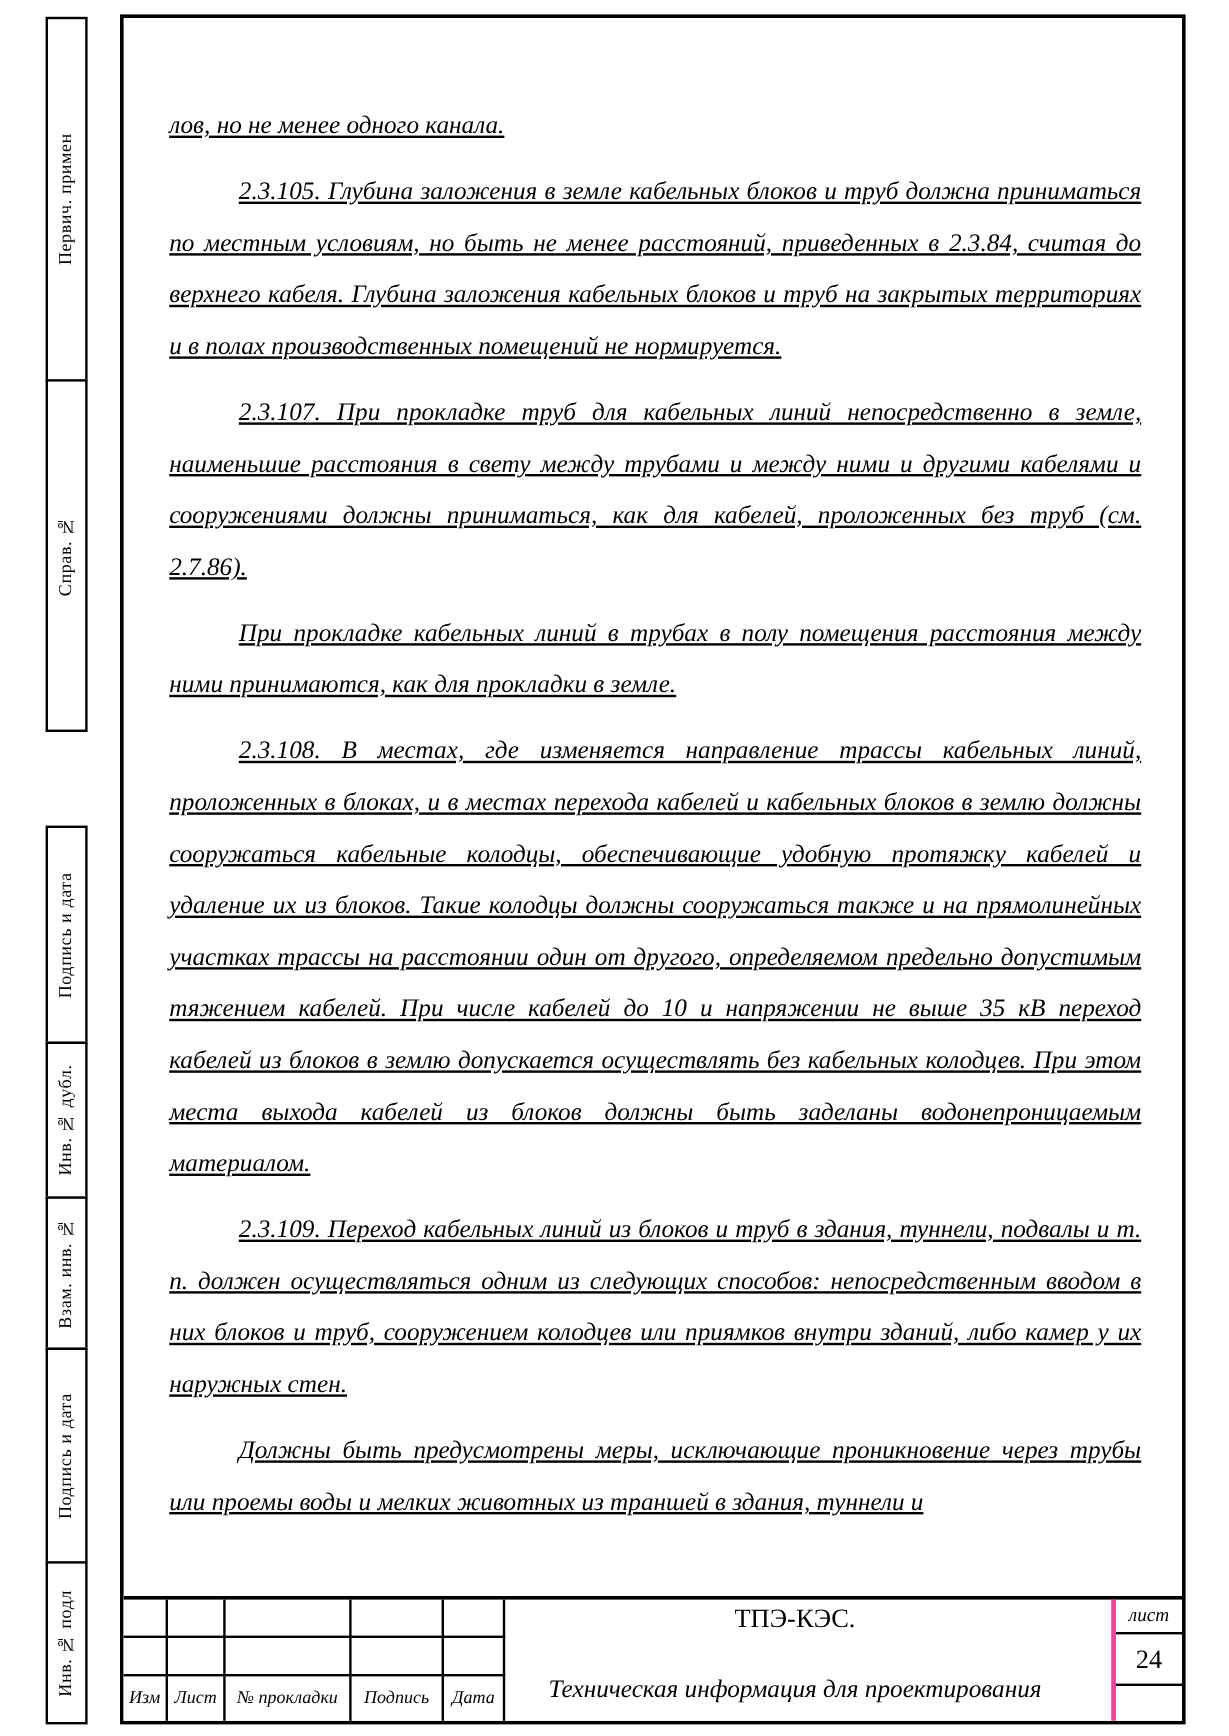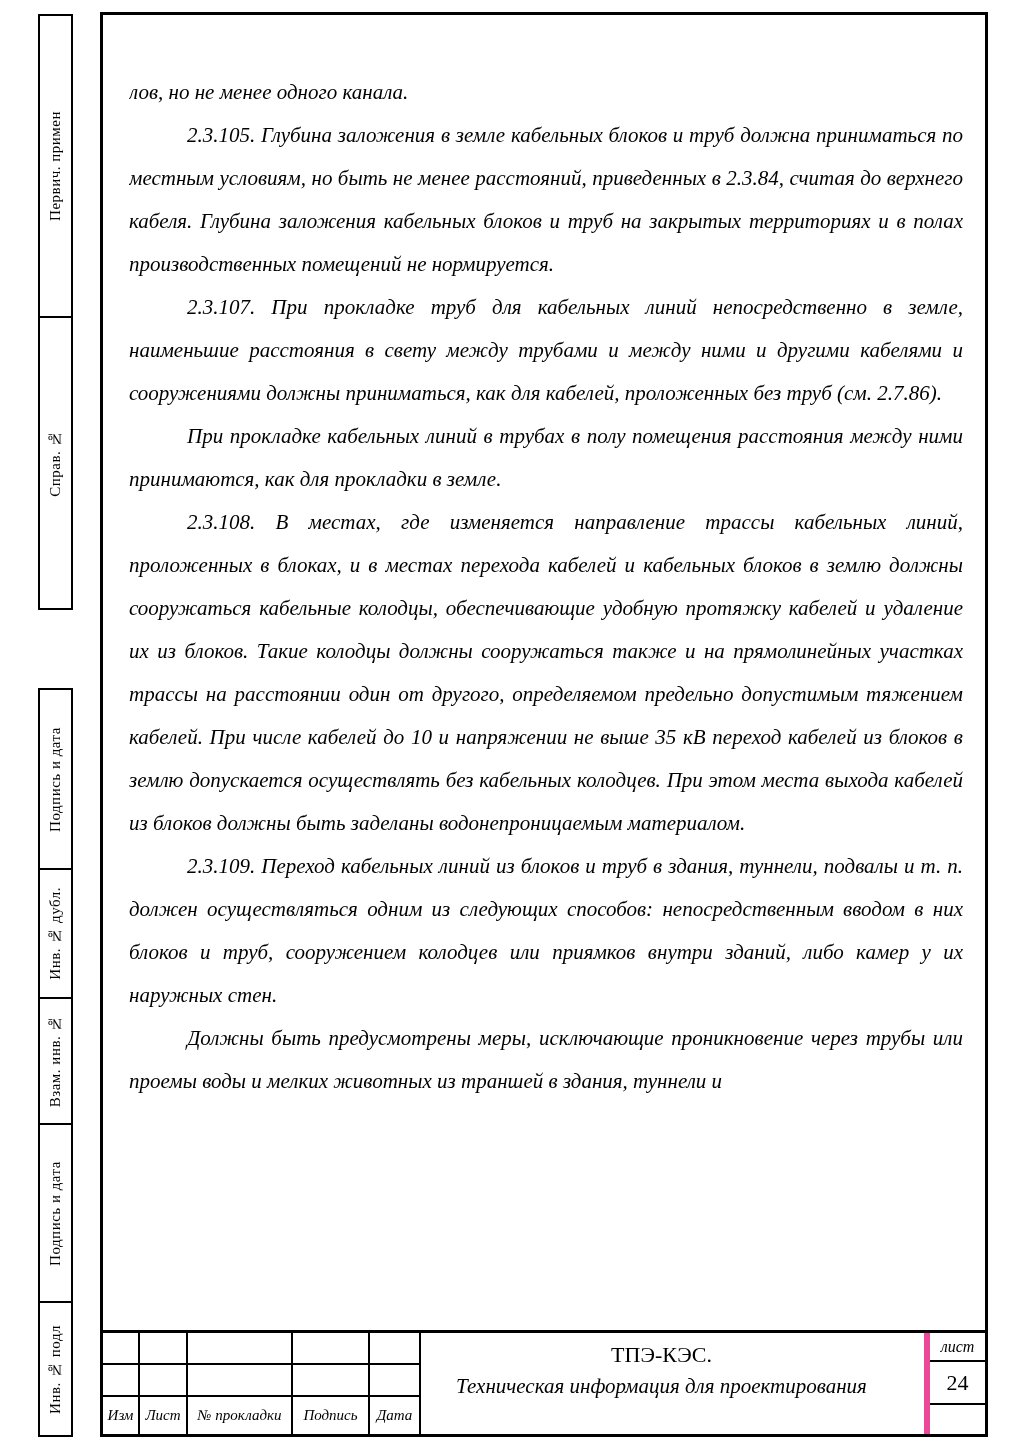--- a/index.html
+++ b/index.html
@@ -42,21 +42,21 @@
   
   .content {
     position: absolute;
     left: 26px; right: 22px; top: 56px; bottom: 112px;
     overflow: hidden;
     font-style: italic;
     font-size: 21px;
     line-height: 43px;
     text-align: justify;
   }
-  .content p { margin: 0; text-indent: 58px; }
+  .content p { margin: 12px; text-indent: 58px; text-decoration: underline; }
   .content p.no-indent { text-indent: 0; }
 
   
   .title-block {
     position: absolute;
     left: 0; right: 0; bottom: 0;
     height: 104px;
     border-top: 3px solid #000;
     display: flex;
     box-sizing: border-box;
@@ -76,25 +76,25 @@
     display: flex; align-items: center; justify-content: center;
     font-style: italic;
     font-size: 15px;
     overflow: hidden;
     white-space: nowrap;
   }
   .rev-cell.last-row { border-bottom: none; }
 
   .tb-center {
     flex: 1;
-    border-right: 6px solid #ec4899;
+    border-right: 4px solid #ec4899;
     box-sizing: border-box;
     display: flex; flex-direction: column;
-    align-items: center; justify-content: center;
-    padding-bottom: 28px;
+    align-items: center; justify-content: space-between;
+    padding-bottom: 12px;
   }
   .doc-code { font-size: 22px; line-height: 32px; }
   .doc-title { font-size: 21px; line-height: 30px; font-style: italic; }
 
   .tb-right {
     width: 55px;
     display: flex; flex-direction: column;
     box-sizing: border-box;
   }
   .sheet-label-cell {

